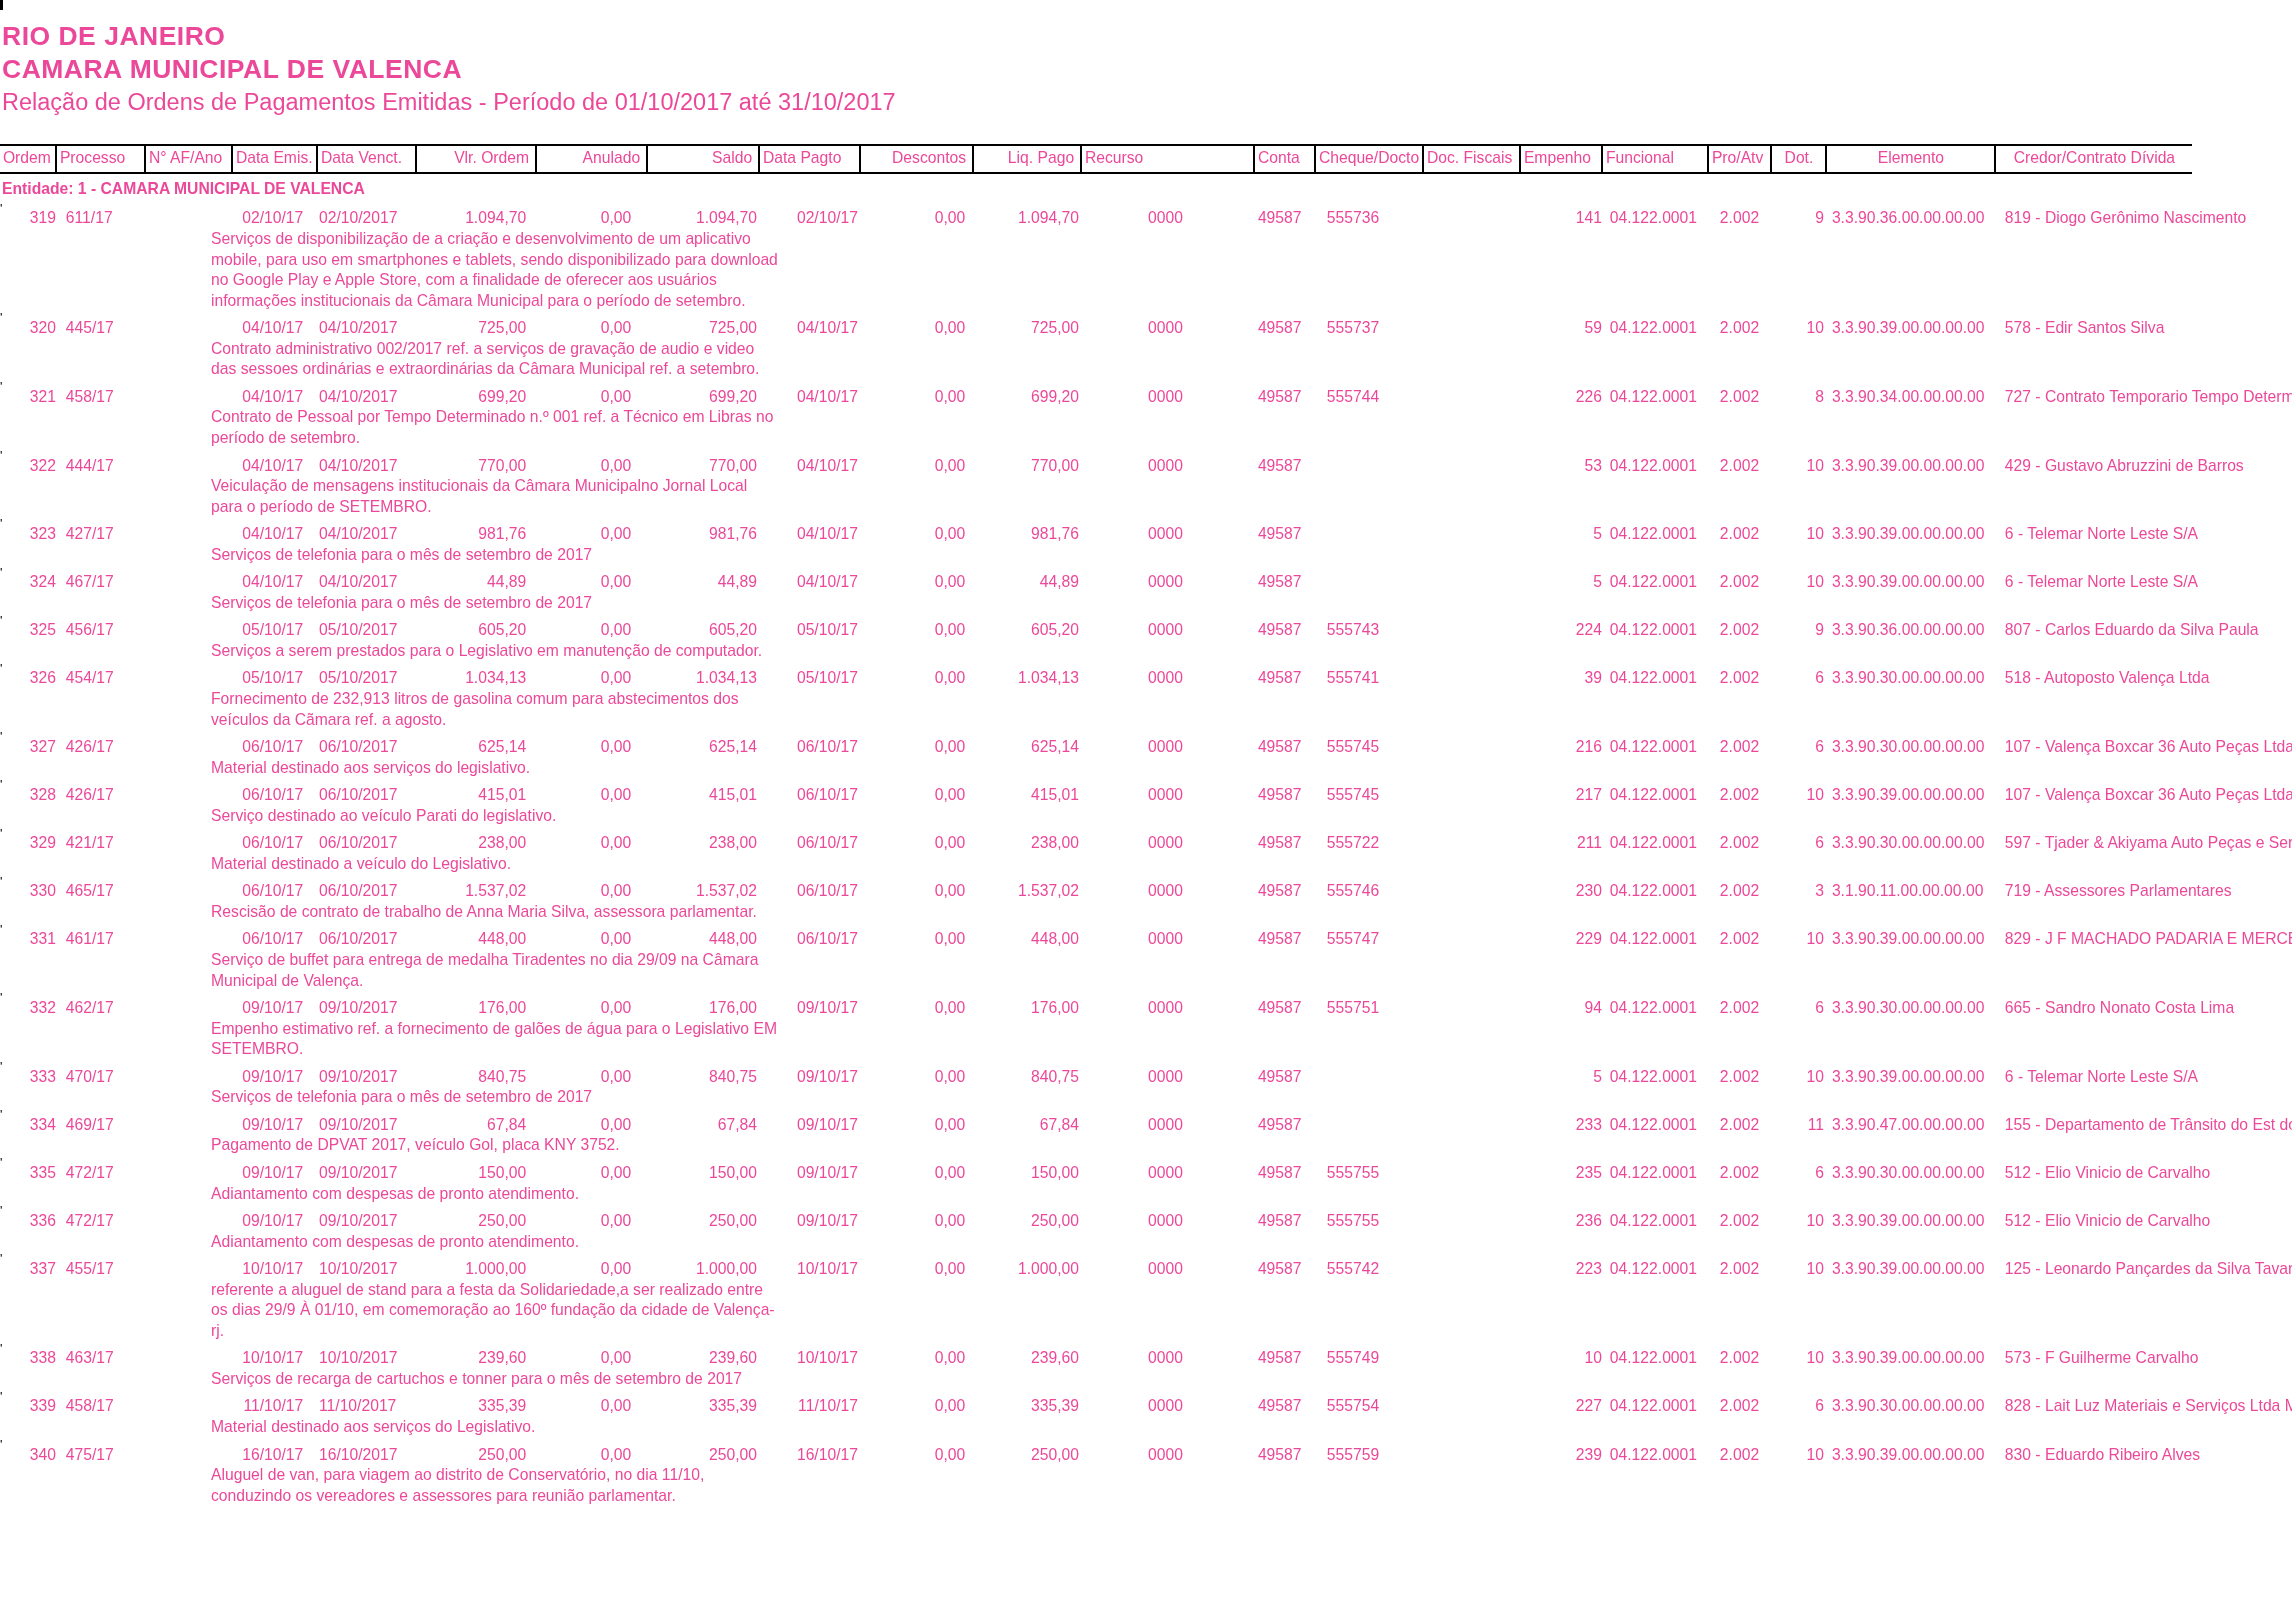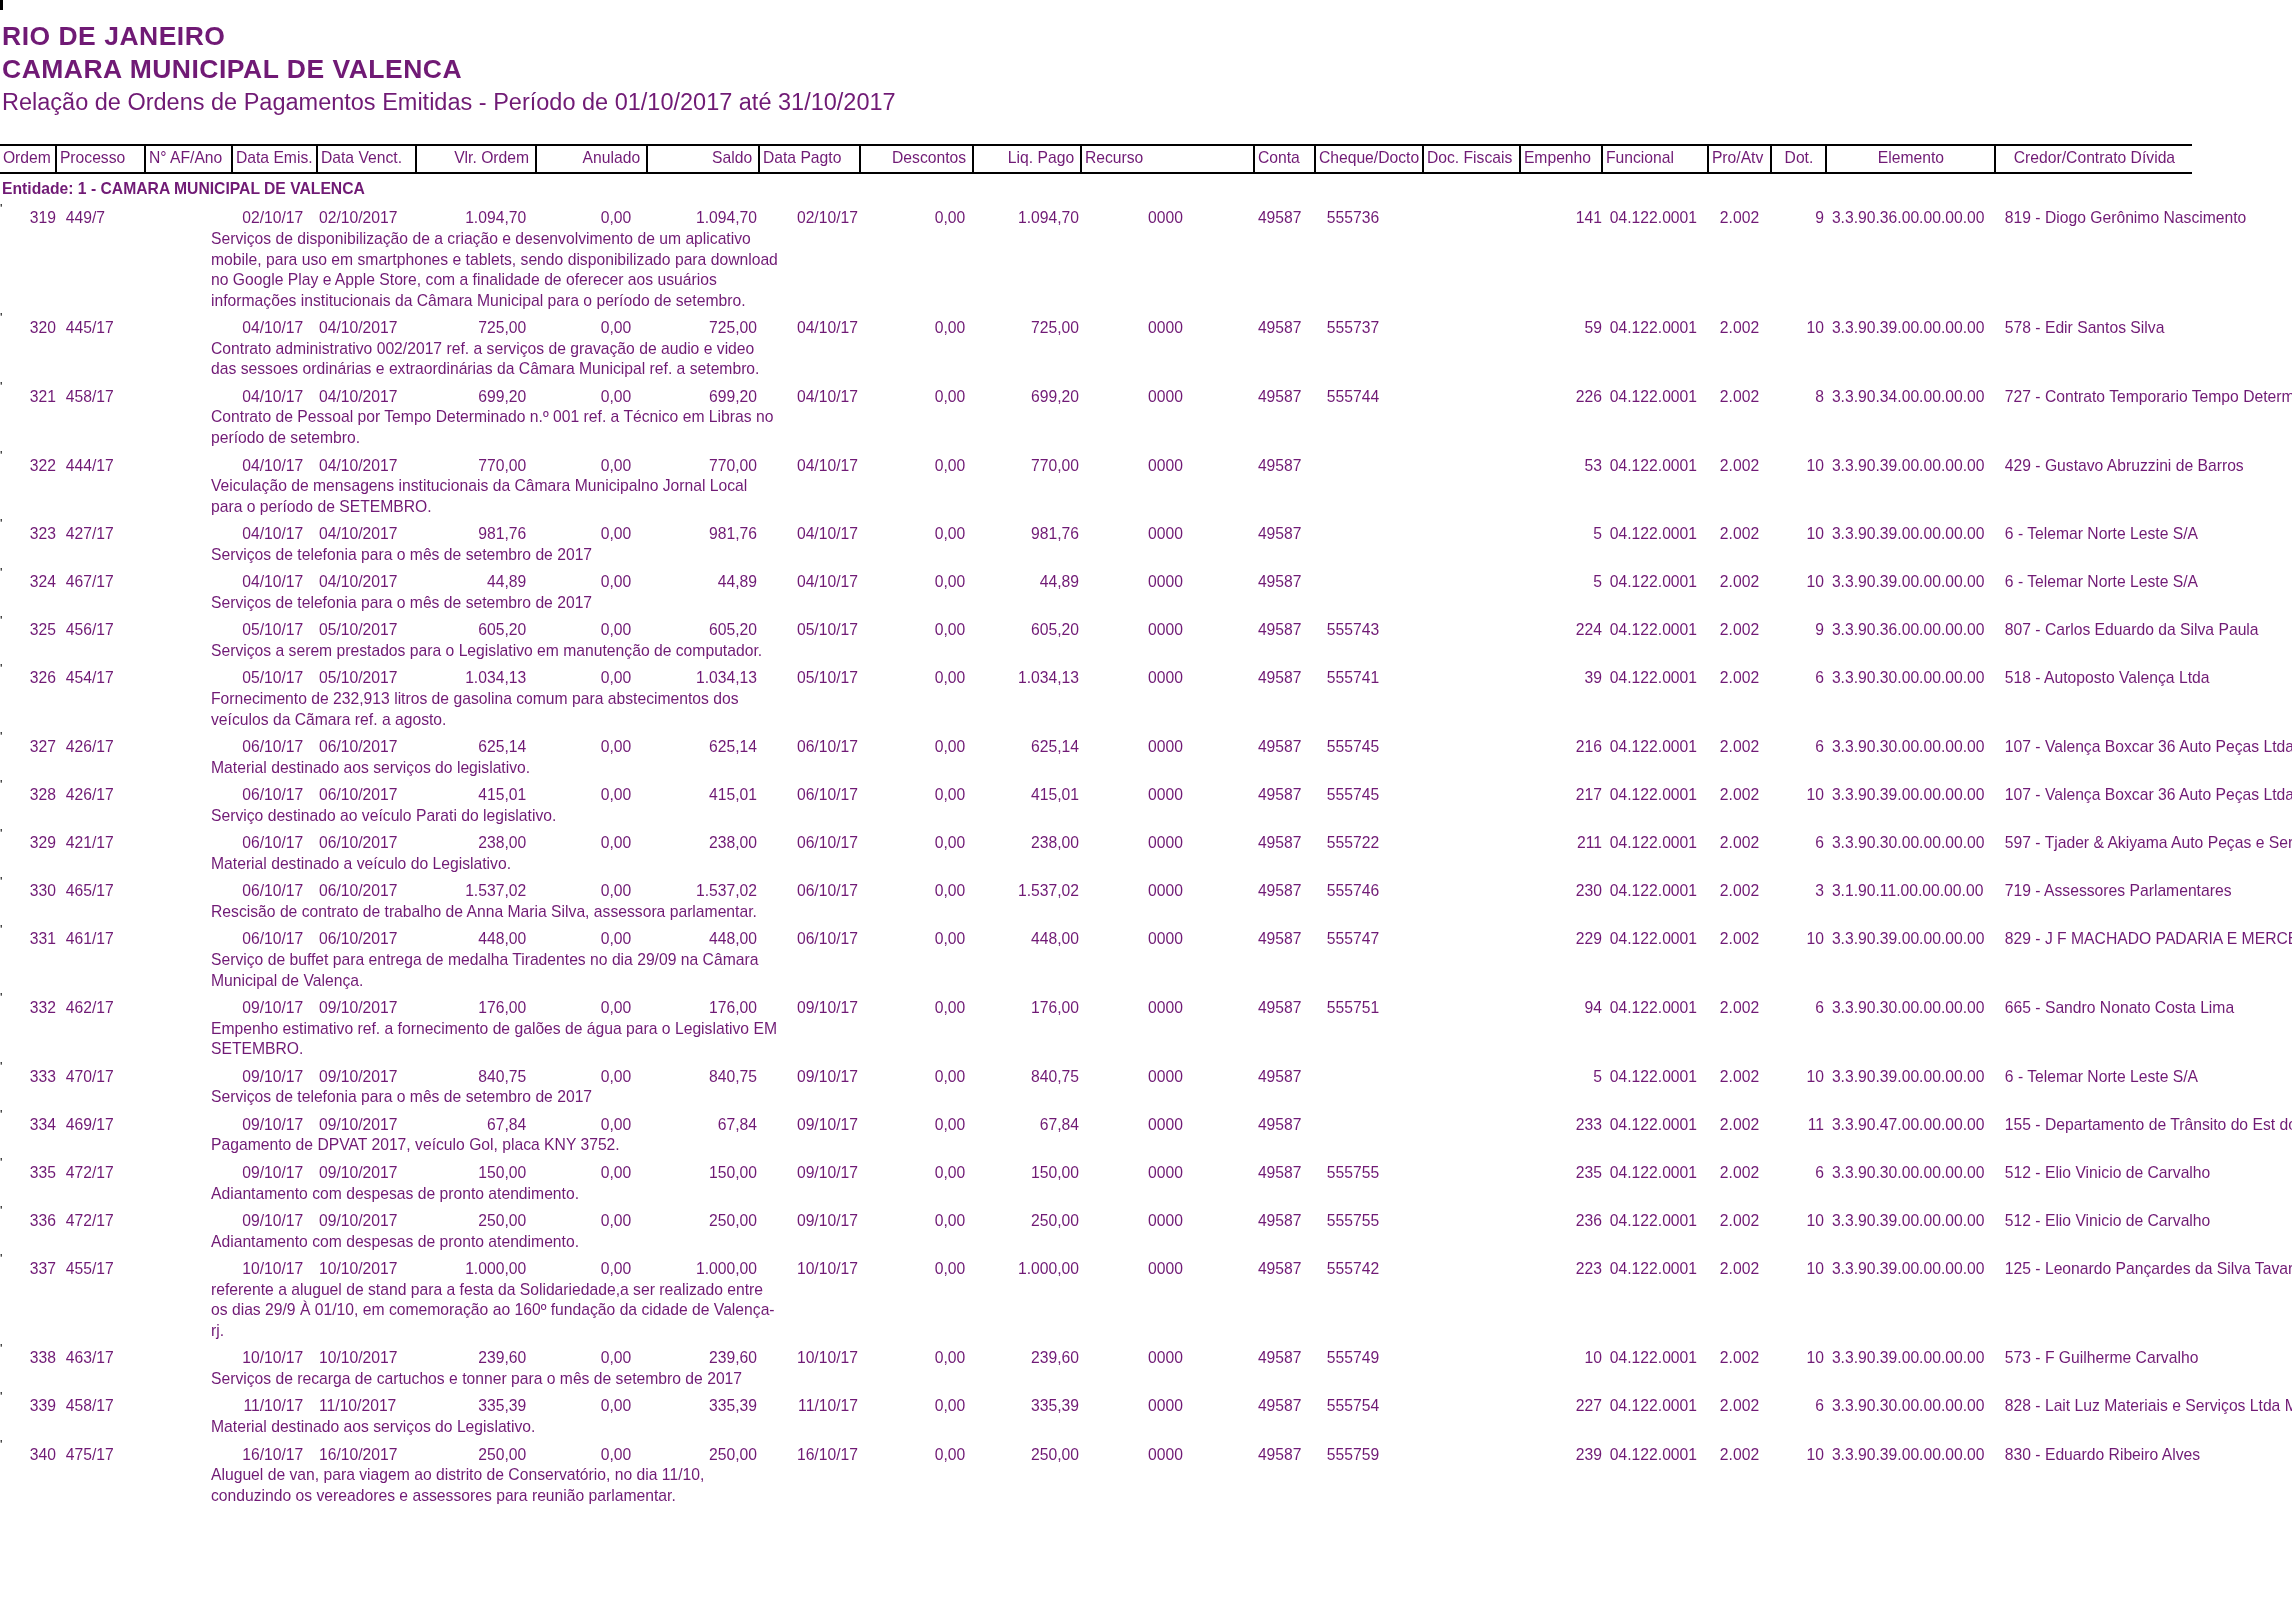--- a/index.html
+++ b/index.html
@@ -1,21 +1,21 @@
 <!DOCTYPE html>
 <html><head>
 <meta charset="utf-8">
 <style>
   * { margin:0; padding:0; box-sizing:border-box; }
   html,body { background:#ffffff; }
   .page {
     position:relative;
     width:2293px; height:1620px;
     background:#ffffff;
-    color:#701a75;
+    color:#ec4899;
     font-family:"Liberation Sans", "DejaVu Sans", sans-serif;
     overflow:hidden;
   }
   .corner-artifact {
     position:absolute; left:0; top:0; width:2.9px; height:9.8px;
     background:#000;
   }
   
   .report-header {
     display:flex; justify-content:space-between;
@@ -156,21 +156,21 @@
           <th class="h-center">Elemento</th>
           <th class="h-center">Credor/Contrato Dívida</th>
         </tr>
     </thead>
     <tbody id="table-body">
       <tr class="entity-row">
         <td colspan="21">Entidade: 1 - CAMARA MUNICIPAL DE VALENCA</td>
       </tr>
     <tr class="row-main">
           <td class="col-ordem">319</td>
-          <td class="col-processo">449/7</td>
+          <td class="col-processo">611/17</td>
           <td class="col-af_ano"></td>
           <td class="col-data_emis">02/10/17</td>
           <td class="col-data_venct">02/10/2017</td>
           <td class="col-vlr_ordem">1.094,70</td>
           <td class="col-anulado">0,00</td>
           <td class="col-saldo">1.094,70</td>
           <td class="col-data_pagto">02/10/17</td>
           <td class="col-descontos">0,00</td>
           <td class="col-liq_pago">1.094,70</td>
           <td class="col-recurso">0000</td>

